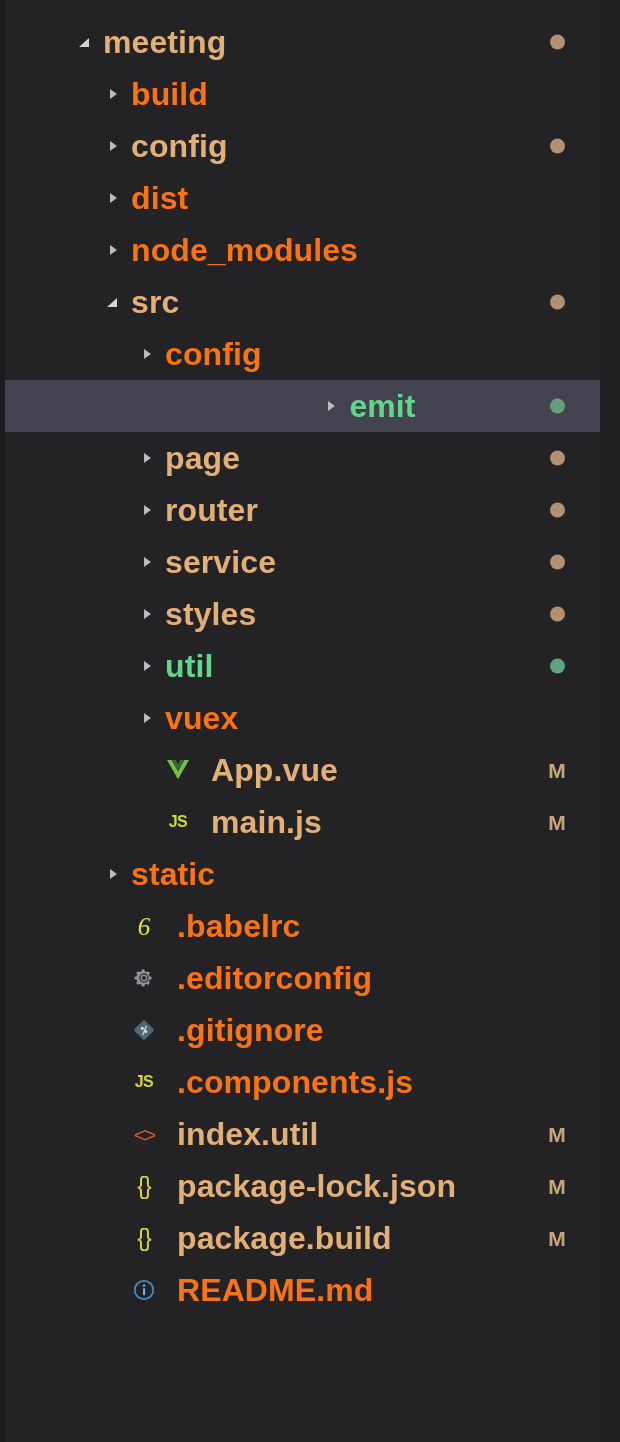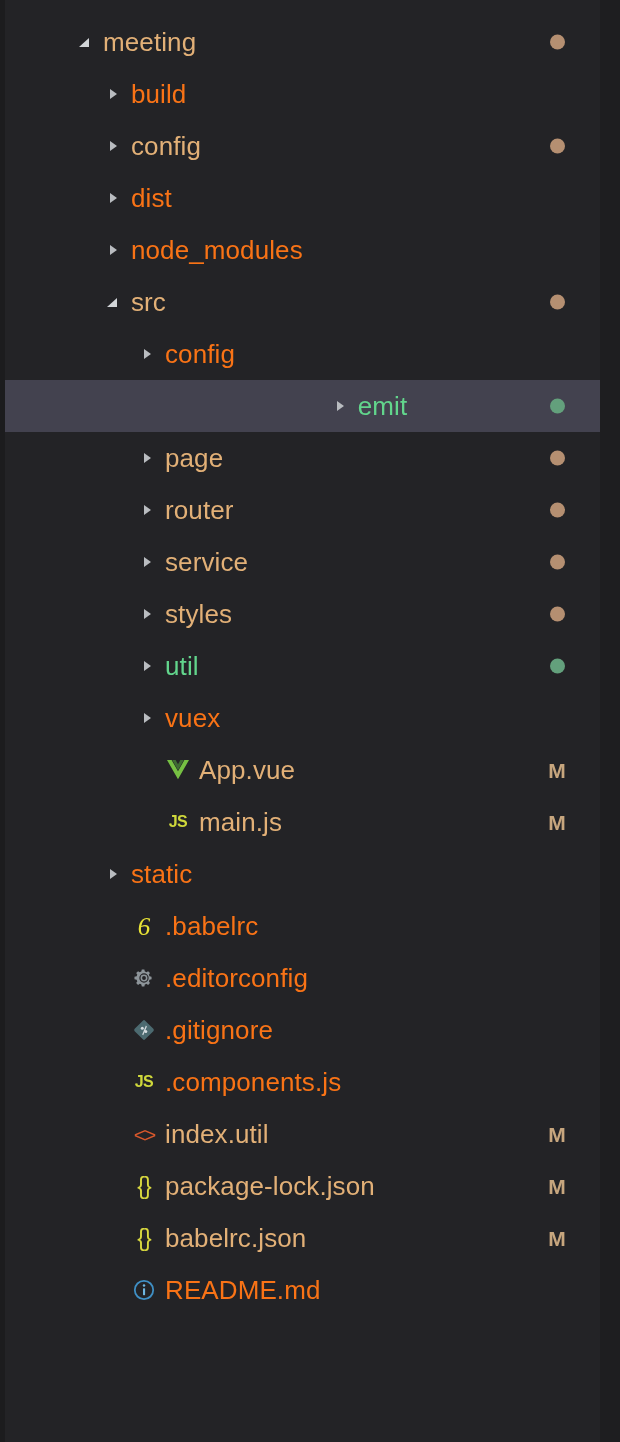--- a/index.html
+++ b/index.html
@@ -81,21 +81,21 @@
     border-left: 10px solid transparent;
     border-bottom: 9px solid #d2d5d8;
   }
   .twisty.none::before { content: none; }
 
   .file-icon {
     position: relative;
     width: 26px;
     height: 26px;
     flex: 0 0 26px;
-    margin-right: 8px;
+    margin-right: 20px;
     display: flex;
     align-items: center;
     justify-content: center;
     font-size: 19px;
     line-height: 1;
     font-family: "Liberation Sans", sans-serif;
   }
   .file-icon.icon-js {
     color: #cfd83b;
     font-weight: bold;
@@ -119,23 +119,24 @@
     font-size: 25px;
     font-style: italic;
     font-family: "Liberation Serif", serif;
   }
   .file-icon.icon-vue svg { display:block; }
   .file-icon.icon-gear svg { display:block; }
   .file-icon.icon-git svg { display:block; }
   .file-icon.icon-info svg { display:block; }
 
   .label {
-    font-size: 26px;
+    font-size: 32px;
     line-height: 1;
     letter-spacing: 0.1px;
+    font-weight: bold;
   }
   .c-plain   { color: #f97316; }
   .c-mod     { color: #e2b077; }
   .c-new     { color: #62d58c; }
 
   .status {
     position: absolute;
     right: 32px;
     top: 50%;
     transform: translateY(-50%);
@@ -321,21 +322,21 @@
         <span class="twisty none"></span>
         <span class="file-icon icon-json">{}</span>
         <span class="label c-mod">package-lock.json</span>
         <span class="status">
           <span class="mark">M</span>
         </span>
       </div>
       <div class="row ind-1">
         <span class="twisty none"></span>
         <span class="file-icon icon-json">{}</span>
-        <span class="label c-mod">babelrc.json</span>
+        <span class="label c-mod">package.build</span>
         <span class="status">
           <span class="mark">M</span>
         </span>
       </div>
       <div class="row ind-1">
         <span class="twisty none"></span>
         <span class="file-icon icon-info">
           <svg width="24" height="24" viewBox="0 0 24 24">
             <circle cx="12" cy="12" r="9.2" fill="none" stroke="#3f8fc4" stroke-width="1.8"></circle>
             <circle cx="12" cy="7.6" r="1.25" fill="#6fb6e0"></circle>

